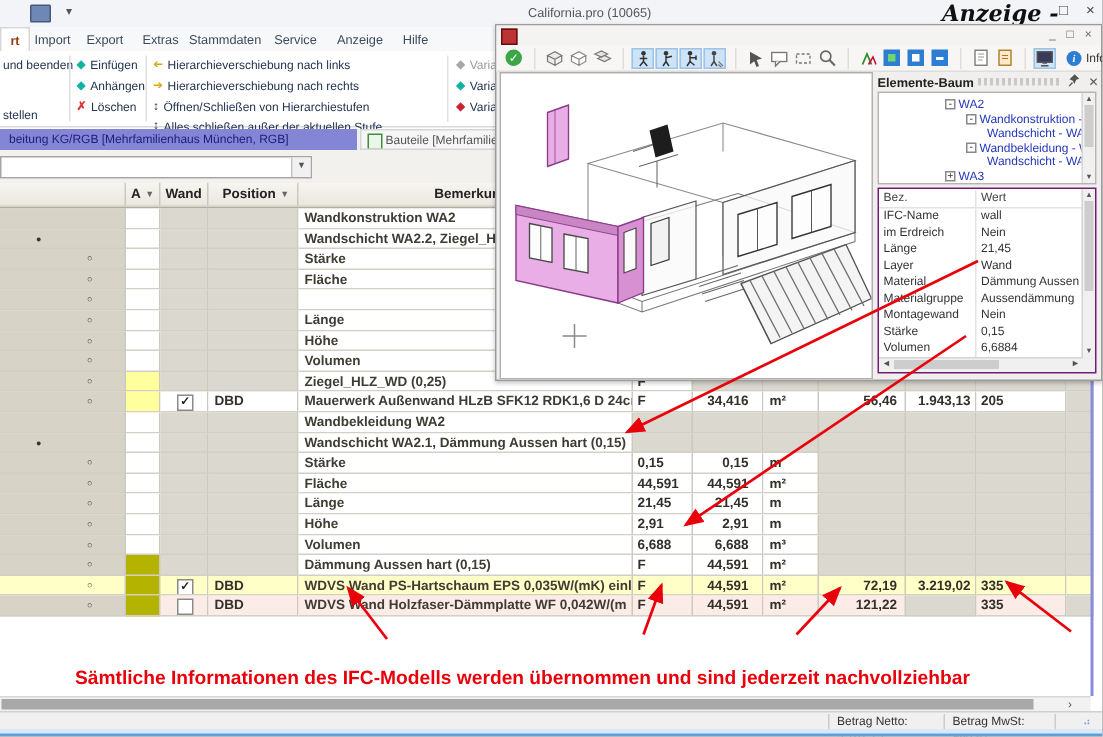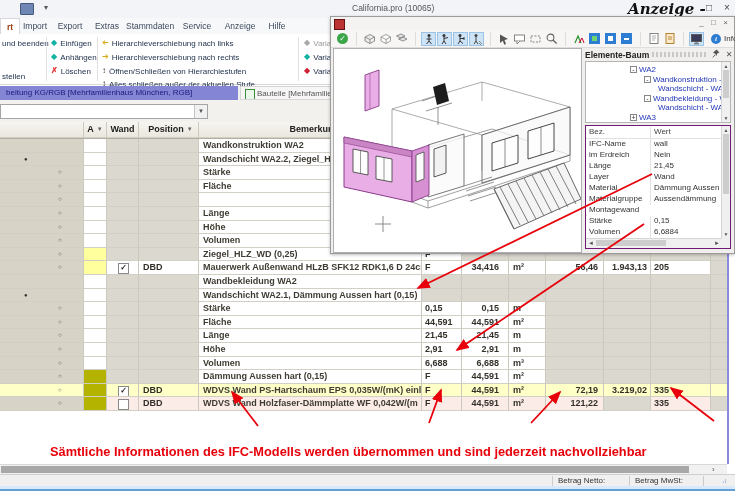--- a/index.html
+++ b/index.html
@@ -745,21 +745,21 @@
               <span class="v">Wand</span>
             </div>
             <div class="prow" style="top: 57px;">
               <span class="k">Material</span>
               <span class="v">Dämmung Aussen hart</span>
             </div>
             <div class="prow" style="top: 68px;">
               <span class="k">Materialgruppe</span>
               <span class="v">Aussendämmung</span>
             </div>
-            <div class="prow" style="top: 79px; flex-direction: column;">
+            <div class="prow" style="top: 79px;">
               <span class="k">Montagewand</span>
               <span class="v">Nein</span>
             </div>
             <div class="prow" style="top: 90px;">
               <span class="k">Stärke</span>
               <span class="v">0,15</span>
             </div>
             <div class="prow" style="top: 101px;">
               <span class="k">Volumen</span>
               <span class="v">6,6884</span>

